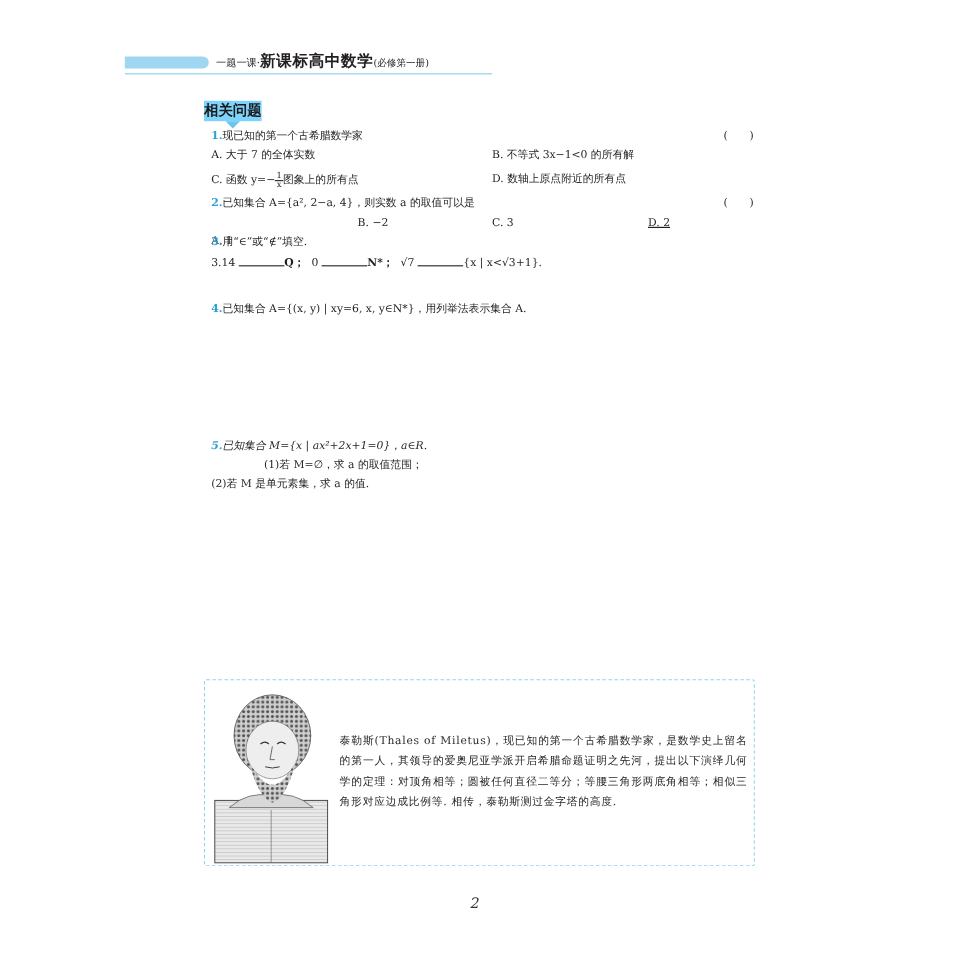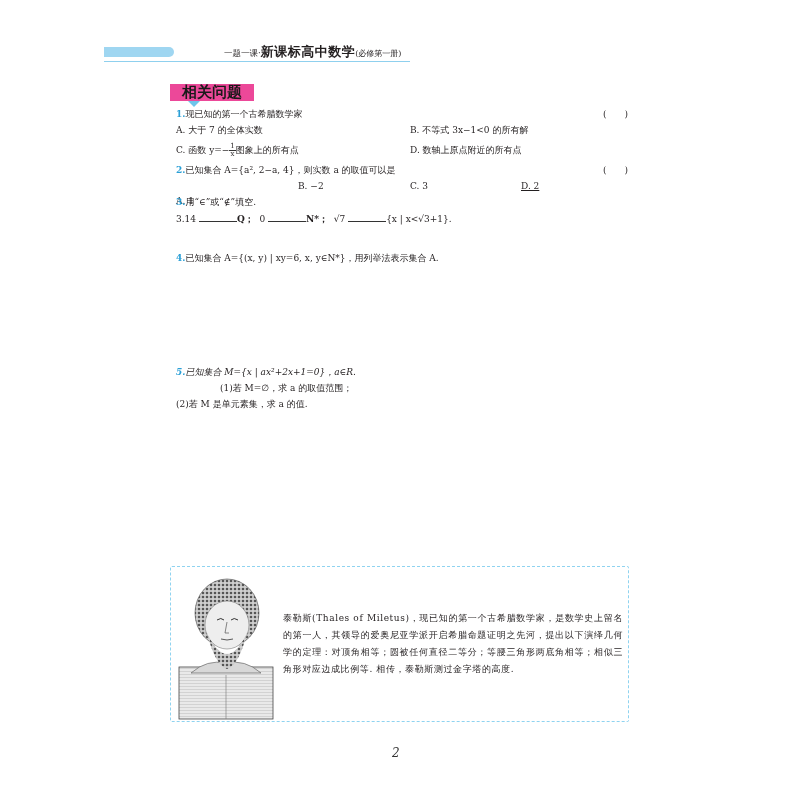--- a/index.html
+++ b/index.html
@@ -2,26 +2,26 @@
 <html><head>
 <meta charset="utf-8">
 <style>
   html, body { margin:0; padding:0; background:#ffffff; }
   body { width:800px; height:800px; position:relative; overflow:hidden;
          font-family:"DejaVu Serif","Liberation Serif",serif; color:#231f20; }
   .abs { position:absolute; }
   
   .hdr-bar { left:104px; top:47px; width:70px; height:10px; background:#9fd6f1; border-radius:0 6px 6px 0; }
   .hdr-line { left:104px; top:61px; width:306px; height:1px; background:#8fd0ee; }
-  .hdr-text { left:180px; top:44px; font-size:8.5px; white-space:nowrap; line-height:16px;margin-left:44px; }
+  .hdr-text { left:180px; top:44px; font-size:8.5px; white-space:nowrap; line-height:16px; }
   .hdr-main { font-family:"DejaVu Sans","Liberation Sans",sans-serif; font-size:13px; font-weight:bold; letter-spacing:0.5px; }
   .hdr-small { font-size:8px; }
   
-  .tag { left:170px; top:84px; height:17px; padding:0 12px; background:#ec4899;
-         font-family:"DejaVu Sans","Liberation Sans",sans-serif; font-weight:bold; font-size:15px; line-height:17px; color:#1a1a1a; }
+  .tag { left:170px; top:84px; height:17px; padding:0 0; background:#7dd3fc;
+         font-family:"DejaVu Sans","Liberation Sans",sans-serif; font-weight:bold; font-size:12px; line-height:17px; color:#1a1a1a; }
   .tag-tri { left:188px; top:101px; width:0; height:0; border-left:6px solid transparent; border-right:6px solid transparent; border-top:6px solid #6ec5ea; }
   .line { font-size:9px; line-height:12px; white-space:nowrap; }
   .qnum { color:#2a9fd6; font-weight:bold; }
   .paren { font-size:9px; }
   .blank { display:inline-block; width:38px; border-bottom:0.8px solid #333; height:8px; vertical-align:baseline; }
   .frac { display:inline-block; vertical-align:middle; text-align:center; font-size:7px; line-height:7px; }
   .frac span { display:block; }
   .frac .num { border-bottom:0.7px solid #333; padding:0 1px; }
   
   .box { left:170px; top:566px; width:457px; height:154px; border:1.5px dashed #8fd3f0; border-radius:2px; }
@@ -52,21 +52,21 @@
 </div>
 <div class="abs line" style="left:410px;top:144px;">D. 数轴上原点附近的所有点</div>
 
 <div class="abs line" style="left:176px;top:164px;">
   <span class="qnum">2.</span><span>已知集合 A={a², 2−a, 4}，则实数 a 的取值可以是</span>
 </div>
 <div class="abs line paren" style="left:603px;top:164px;">(　　)</div>
 <div class="abs line" style="left:176px;top:180px;margin-top:15px;">A. 1</div>
 <div class="abs line" style="left:298px;top:180px;">B. −2</div>
 <div class="abs line" style="left:410px;top:180px;">C. 3</div>
-<div class="abs line" style="left:521px;top:180px;text-decoration:underline;">D. 2</div>
+<div class="abs line" style="left:540px;top:180px;text-decoration:underline;">D. 2</div>
 
 <div class="abs line" style="left:176px;top:196px;">
   <span class="qnum">3.</span><span>用“∈”或“∉”填空.</span>
 </div>
 <div class="abs line" style="left:176px;top:213px;">
   <span>3.14</span>
   <span class="blank"></span><b>Q；</b>&nbsp;
   <span>0</span>
   <span class="blank"></span><b>N*；</b>&nbsp;
   <span>√7</span>

